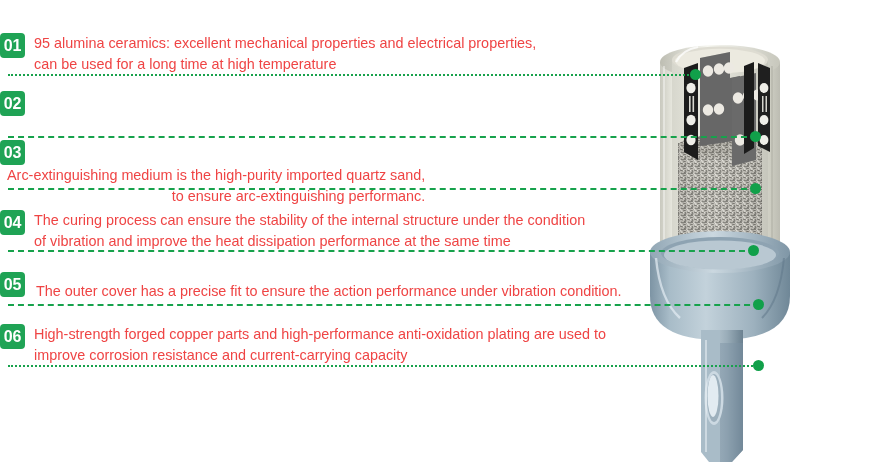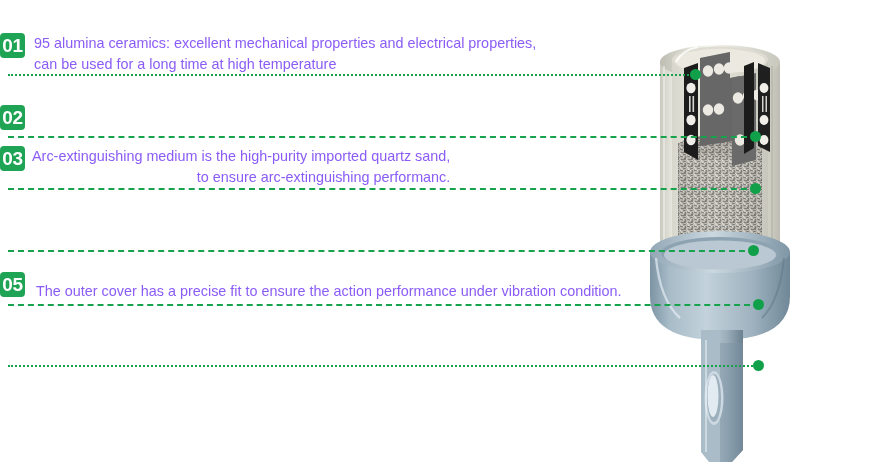--- a/index.html
+++ b/index.html
@@ -25,30 +25,30 @@
     display: flex;
     align-items: flex-start;
   }
   .badge {
     flex: 0 0 auto;
     width: 25px;
     height: 25px;
     border-radius: 4px;
     background: #1fa355;
     color: #ffffff;
-    font-size: 19px;
+    font-size: 16px;
     font-weight: bold;
     line-height: 25px;
     text-align: center;
     letter-spacing: -0.2px;
     box-sizing: border-box;
   }
   .feature-text {
     margin-left: 9px;
-    color: #8b5cf6;
+    color: #ef4444;
     font-size: 14.4px;
     line-height: 21px;
     white-space: pre-line;
   }
 
   
   .leader {
     position: absolute;
     height: 0;
     border-top-width: 2px;
@@ -243,30 +243,40 @@
 
   <div class="leader fine" style="left:8px;  top:365px; width:752px;"></div>
   <div class="nodedot" style="left:753px; top:360px;"></div>
 
   <div class="feature" style="top:33px;">
     <div class="badge">01</div>
     <div class="feature-text">95 alumina ceramics: excellent mechanical properties and electrical properties,
 can be used for a long time at high temperature</div>
   </div>
 
-  <div class="feature" style="top:105px;">
+  <div class="feature" style="top:91px;">
     <div class="badge">02</div>
   </div>
 
-  <div class="feature" style="top:146px;">
+  <div class="feature" style="top:140px;flex-direction:column;">
     <div class="badge">03</div>
     <div class="feature-text" style="margin-left:7px;text-align:right;">Arc-extinguishing medium is the high-purity imported quartz sand,
 to ensure arc-extinguishing performanc.</div>
   </div>
 
+  <div class="feature" style="top:210px;">
+    <div class="badge">04</div>
+    <div class="feature-text" style="margin-left:9px;">The curing process can ensure the stability of the internal structure under the condition
+of vibration and improve the heat dissipation performance at the same time</div>
+  </div>
 
   <div class="feature" style="top:272px;">
     <div class="badge">05</div>
     <div class="feature-text" style="margin-left:11px; margin-top:9px;">The outer cover has a precise fit to ensure the action performance under vibration condition.</div>
   </div>
 
+  <div class="feature" style="top:324px;">
+    <div class="badge">06</div>
+    <div class="feature-text" style="margin-left:9px;">High-strength forged copper parts and high-performance anti-oxidation plating are used to
+improve corrosion resistance and current-carrying capacity</div>
+  </div>
 
 </div>
 
 </body></html>

